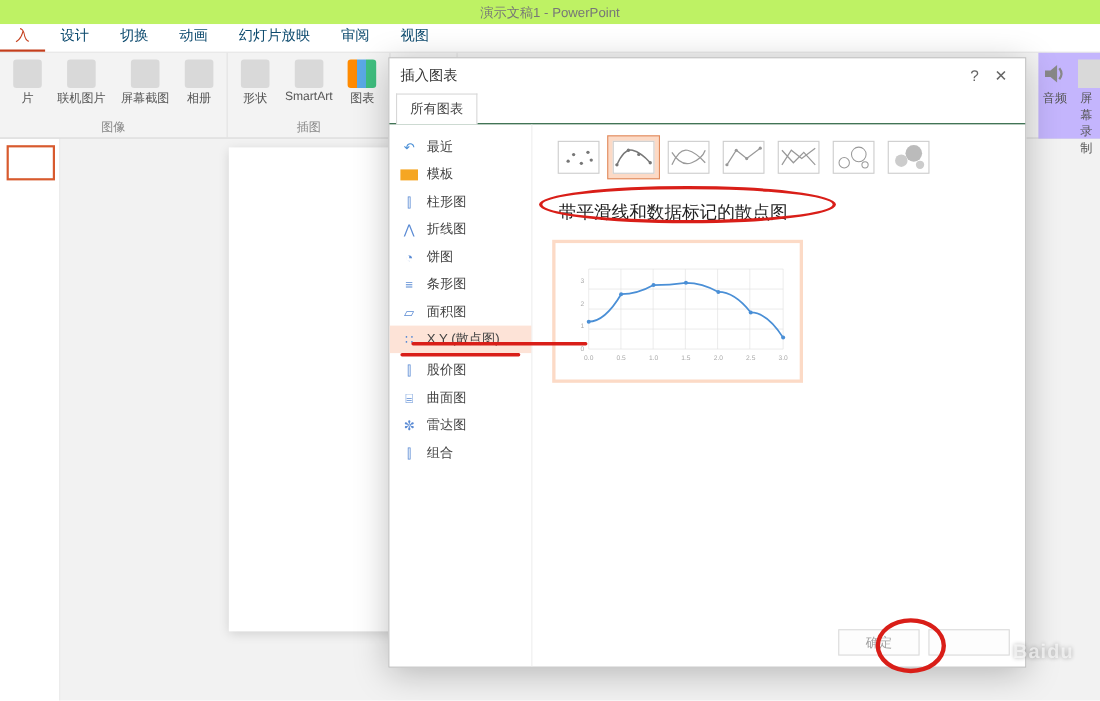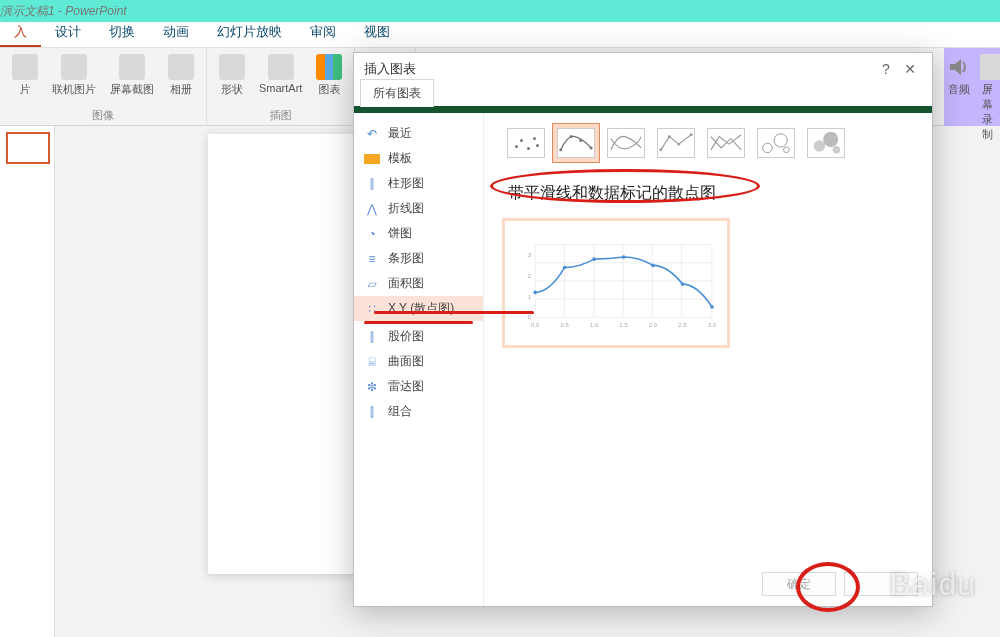--- a/index.html
+++ b/index.html
@@ -1,19 +1,19 @@
 <!DOCTYPE html>
 <html><head>
 <meta charset="utf-8">
 <style>
 * { margin:0; padding:0; box-sizing:border-box; font-family:"Microsoft YaHei","SimSun",sans-serif; }
 body { width:1000px; height:637px; background:#fff; overflow:hidden; position:relative; font-size:12px; color:#444; }
 
 
-.titlebar { height:22px; background:#5eead4; line-height:22px; color:#777; font-size:12px;font-style:italic; }
+.titlebar { height:22px; background:#bef264; text-align:center; line-height:22px; color:#777; font-size:12px; }
 
 
 .ribbon-tabs { height:26px; display:flex; align-items:flex-end; padding-left:0; background:#fff; border-bottom:1px solid #e0e0e0; }
 .ribbon-tabs .tab { padding:4px 14px 6px; font-size:13px; color:#0c4a6e; cursor:pointer; }
 .ribbon-tabs .tab.active { color:#c43e1c; border-bottom:2px solid #c43e1c; padding-bottom:4px; }
 
 
 .ribbon { height:78px; background:#f3f3f3; border-bottom:1px solid #d5d5d5; display:flex; align-items:flex-start; position:relative; }
 .group { padding:4px 10px 0; height:100%; border-right:1px solid #e2e2e2; display:flex; flex-direction:column; }
 .group .row { display:flex; gap:10px; }
@@ -32,21 +32,21 @@
 
 
 .canvas-area { flex:1; background:#f2f2f2; display:flex; justify-content:center; padding-top:8px; }
 .slide { width:640px; height:440px; background:#fff; box-shadow:0 2px 10px rgba(0,0,0,.15); }
 
 
 .dialog { position:absolute; left:353px; top:52px; width:580px; height:555px; background:#fff; border:1px solid #bdbdbd; box-shadow:0 6px 30px rgba(0,0,0,.25); display:flex; flex-direction:column; }
 .dlg-title { height:32px; display:flex; align-items:center; padding:0 10px; font-size:13px; color:#333; }
 .dlg-title .sp { flex:1; }
 .dlg-help, .dlg-close { width:24px; text-align:center; font-size:14px; color:#666; cursor:pointer; }
-.dlg-tabs { height:28px; border-bottom:7px solid #14532d; display:flex; align-items:flex-end; padding-left:6px; }
+.dlg-tabs { height:28px; border-bottom:1px solid #14532d; display:flex; align-items:flex-end; padding-left:6px; }
 .dlg-tab { padding:5px 12px; font-size:12px; border:1px solid #d7d7d7; border-bottom:none; background:#fff; position:relative; top:1px; }
 
 .dlg-body { flex:1; display:flex; overflow:hidden; }
 .cat-list { width:130px; border-right:1px solid #eee; padding:8px 0; }
 .cat { display:flex; align-items:center; gap:8px; padding:4px 10px; font-size:12px; color:#444; cursor:pointer; }
 .cat.selected { background:#fde3d7; }
 .cat .ci { width:16px; height:14px; display:inline-flex; align-items:center; justify-content:center; color:#5b8bd4; font-size:12px; }
 .ci.recent { color:#4a8fd6; }
 .ci.tmpl { background:#f5a623; width:16px; height:10px; }
 .annot-underline { height:3px; background:#d91e18; border-radius:2px; margin:0 10px 0 10px; }
@@ -64,21 +64,21 @@
 
 .chart-preview-box { width:228px; height:130px; border:3px solid #fcdac6; background:#fff; padding:10px 10px 6px; position:relative; }
 .chart-preview-box svg { width:100%; height:100%; }
 
 .dlg-footer { position:absolute; right:14px; bottom:10px; display:flex; gap:8px; }
 .dlg-btn { min-width:74px; height:24px; border:1px solid #b5b5b5; background:#fdfdfd; font-size:12px; cursor:pointer; opacity:.5; display:flex; align-items:center; justify-content:center; }
 
 .annot-circle-btn { position:absolute; border:4px solid #d91e18; border-radius:50%; pointer-events:none; }
 .annot-line { position:absolute; height:3px; background:#d91e18; border-radius:2px; }
 
-.watermark { position:absolute; right:24px; bottom:34px; font-size:32px; font-weight:normal; color:rgba(255,255,255,.6); text-shadow:0 0 4px rgba(0,0,0,.3); letter-spacing:1px; pointer-events:none; }
+.watermark { position:absolute; right:24px; bottom:34px; font-size:18px; font-weight:bold; color:rgba(255,255,255,.6); text-shadow:0 0 4px rgba(0,0,0,.3); letter-spacing:1px; pointer-events:none; }
 
 
 .ribbon-right { position:absolute; right:0; top:48px; height:78px; display:flex; align-items:flex-start; padding-top:4px; gap:6px; background:#c4b5fd; }
 </style>
 </head>
 <body>
 
 <div class="titlebar">演示文稿1 - PowerPoint</div>
 
 <div class="ribbon-tabs">

